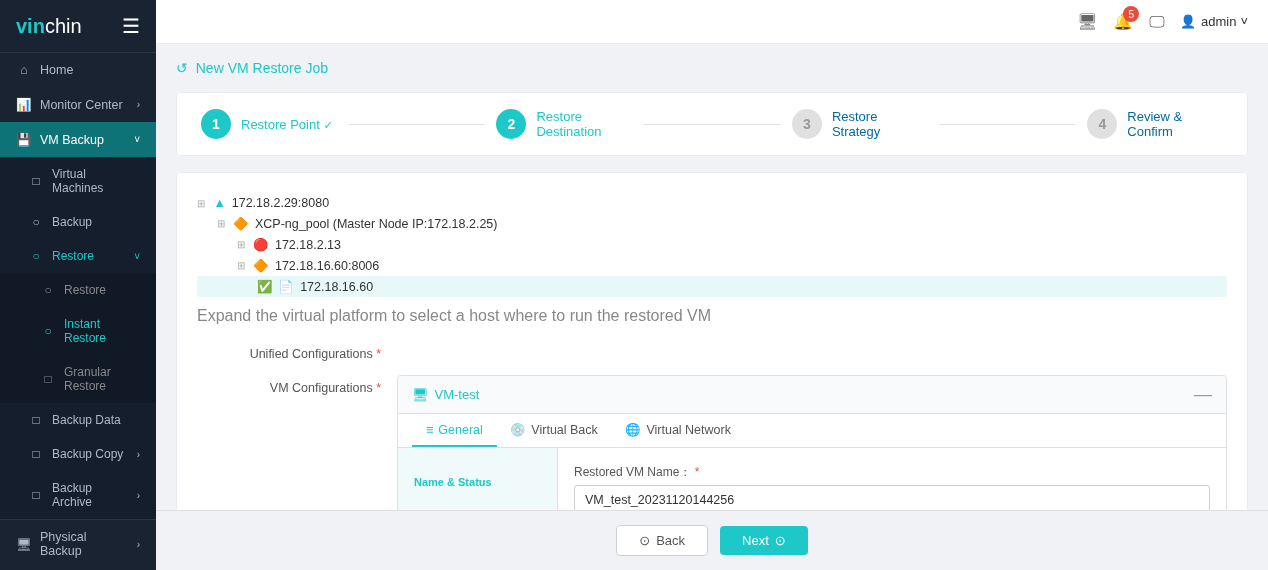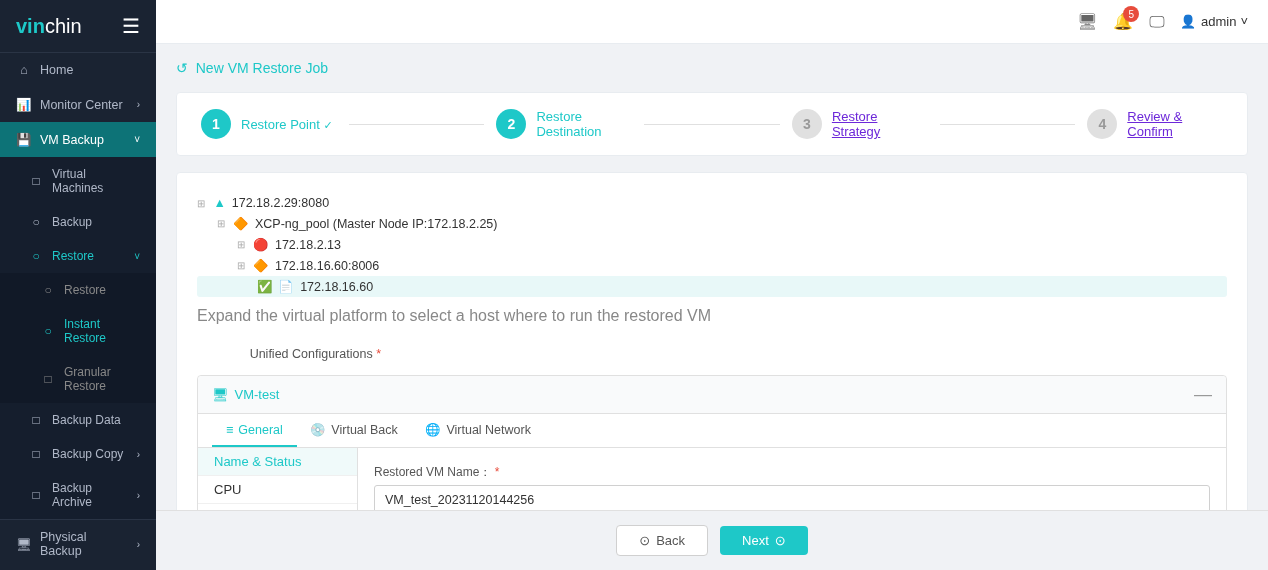--- a/index.html
+++ b/index.html
@@ -32,21 +32,21 @@
     .page-header { display: flex; align-items: center; gap: 8px; margin-bottom: 16px; color: #1ec8c8; font-size: 14px; font-weight: 500; }
 
     
     .wizard-steps { display: flex; align-items: center; background: #fff; border-radius: 4px; padding: 16px 24px; margin-bottom: 16px; border: 1px solid #e8ecf0; }
     .step { display: flex; align-items: center; gap: 10px; flex: 1; }
     .step-num { width: 30px; height: 30px; border-radius: 50%; display: flex; align-items: center; justify-content: center; font-weight: 600; font-size: 14px; flex-shrink: 0; }
     .step-num.done { background: #1ec8c8; color: #fff; }
     .step-num.inactive { background: #e0e0e0; color: #999; }
     .step-label { font-size: 13px; }
     .step-label.active-label { color: #1ec8c8; font-weight: 500; }
-    .step-label.inactive-label { color: #6d28d9; text-decoration: underline; }
+    .step-label.inactive-label { color: #0369a1; }
     .step-divider { flex: 1; height: 1px; background: #e0e0e0; margin: 0 12px; }
 
     
     .card { background: #fff; border: 1px solid #e8ecf0; border-radius: 4px; padding: 20px; margin-bottom: 16px; }
 
     
     .tree-item { display: flex; align-items: center; gap: 6px; padding: 3px 0; font-size: 12.5px; color: #333; cursor: pointer; }
     .tree-expand-btn { color: #aaa; font-size: 10px; margin-right: 2px; cursor: pointer; }
     .tree-note { font-size: 16px; color: #888; margin-top: 0; }
 
@@ -71,21 +71,21 @@
     .vm-config-collapse { color: #999; cursor: pointer; font-size: 18px; }
 
     
     .tabs { display: flex; gap: 0; border-bottom: 1px solid #e0e0e0; padding: 0 14px; background: #fff; }
     .tab { padding: 8px 14px; font-size: 12.5px; color: #555; cursor: pointer; border-bottom: 2px solid transparent; display: flex; align-items: center; gap: 5px; }
     .tab.active { color: #1ec8c8; border-bottom-color: #1ec8c8; }
 
     
     .tab-content { display: flex; gap: 0; }
     .tab-left-nav { width: 160px; border-right: 1px solid #e0e0e0; }
-    .tab-left-nav-item { padding: 6px 16px; font-size: 13px; color: #333; cursor: pointer; border-bottom: 1px solid #f0f0f0; }
+    .tab-left-nav-item { padding: 28px 16px; font-size: 11px; color: #333; cursor: pointer; border-bottom: 1px solid #f0f0f0; font-weight: bold; }
     .tab-left-nav-item.active { color: #1ec8c8; background: #f0fafa; }
     .tab-right { flex: 1; padding: 16px; }
 
     
     .form-field { margin-bottom: 14px; }
     .form-field label { display: block; font-size: 12px; color: #555; margin-bottom: 4px; }
     .form-field label .req { color: #e74c3c; }
     .form-input { width: 100%; border: 1px solid #d0d0d0; border-radius: 3px; padding: 7px 10px; font-size: 12.5px; color: #333; }
 
     
@@ -275,20 +275,24 @@
       <div class="tree-note">Expand the virtual platform to select a host where to run the restored VM</div>
 
       <div class="form-row" style="margin-top:16px;">
         <div class="form-label">
           <span>Unified Configurations</span>
           <span class="req"> *</span>
         </div>
       </div>
 
       <div class="form-row">
+        <div class="form-label">
+          <span>VM Configurations</span>
+          <span class="req"> *</span>
+        </div>
         <div class="form-value">
           <div class="vm-config-box">
             <div class="vm-config-header">
               <div class="vm-tab-label">
                 <span style="color:#1ec8c8;">🖥</span>
                 <span>VM-test</span>
               </div>
               <span class="vm-config-collapse">—</span>
             </div>
 

